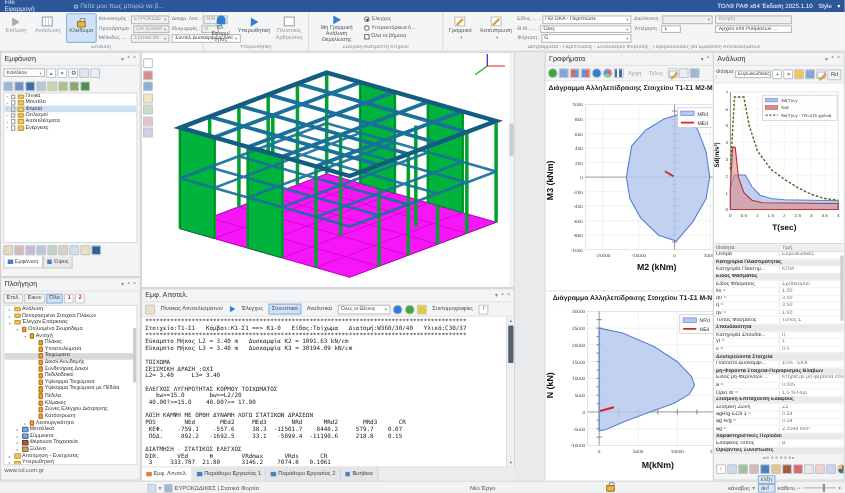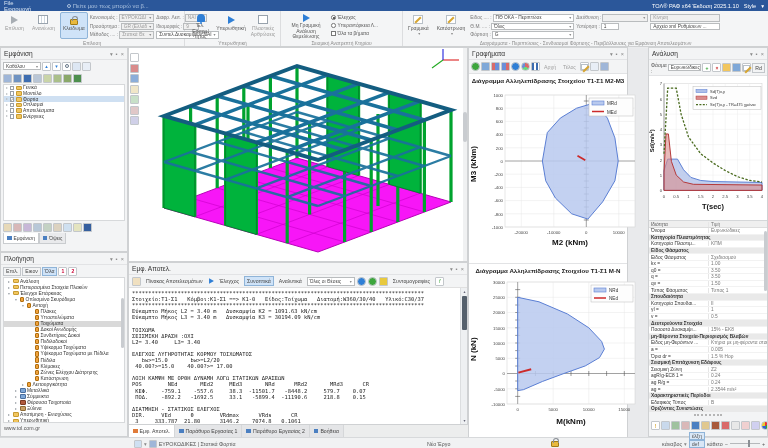--- a/index.html
+++ b/index.html
@@ -89,21 +89,21 @@
 .vsb{position:absolute;right:0;top:0;width:7px;height:100%;background:#eef0f2;border-left:1px solid #dcdee0}
 .vsb .th{position:absolute;top:8px;left:1px;width:5px;height:34px;background:#55606c;border-radius:1px}
 .vsb .aup,.vsb .adn{position:absolute;left:0;width:7px;height:7px;font-size:4px;color:#667;display:flex;align-items:center;justify-content:center}
 .vsb .adn{bottom:0}
 
 #btabs{left:128px;top:425px;width:340px;height:12px;background:#eceded;border-left:1px solid #cfd1d3;display:flex;align-items:stretch;font-size:5.2px;color:#444;position:absolute}
 .btab{padding:0 4px;border-right:1px solid #d5d7d9;display:flex;align-items:center;gap:2px;background:#e4e5e7}
 .btab.active{background:#fff}
 .btab.active .ticsq{background:#e07b39}
 
-#graphs{left:468px;top:47px;width:160px;height:390px}
+#graphs{left:495px;top:47px;width:160px;height:390px}
 .gtb{height:14px;display:flex;align-items:center;gap:1px;padding:0 2px;border-bottom:1px solid #e2e3e5}
 .ctitle{font-size:6.2px;font-weight:bold;color:#222;text-align:center;height:13px;display:flex;align-items:center;justify-content:center;white-space:nowrap;overflow:hidden;background:#fff}
 .chartbox{background:#fff}
 
 #analysis{left:648px;top:47px;width:120px;height:390px}
 .atb{height:16px;display:flex;align-items:center;gap:1px;padding:0 2px;border-bottom:1px solid #e2e3e5;font-size:5px;color:#555}
 #agrid{background:#fff;border-top:1px solid #d5d7d9;font-size:4.8px;height:192px;overflow:hidden;position:relative}
 .phead{display:flex;height:7px;background:#efefef;border-bottom:1px solid #ddd;color:#555;align-items:center}
 .pk{width:60px;padding-left:2px;border-right:1px solid #e6e6e6;white-space:nowrap;overflow:hidden}
 .pv{flex:1;padding-left:2px;white-space:nowrap;overflow:hidden;color:#777}

